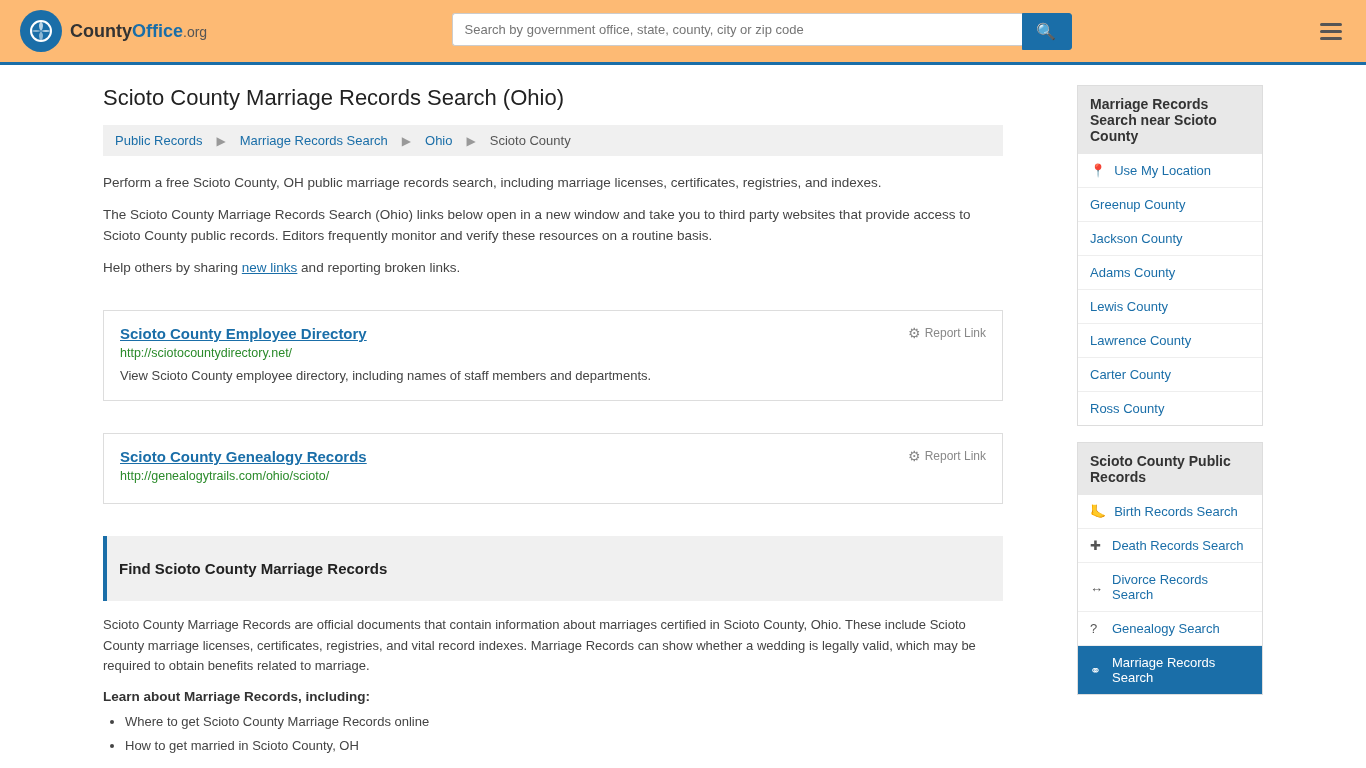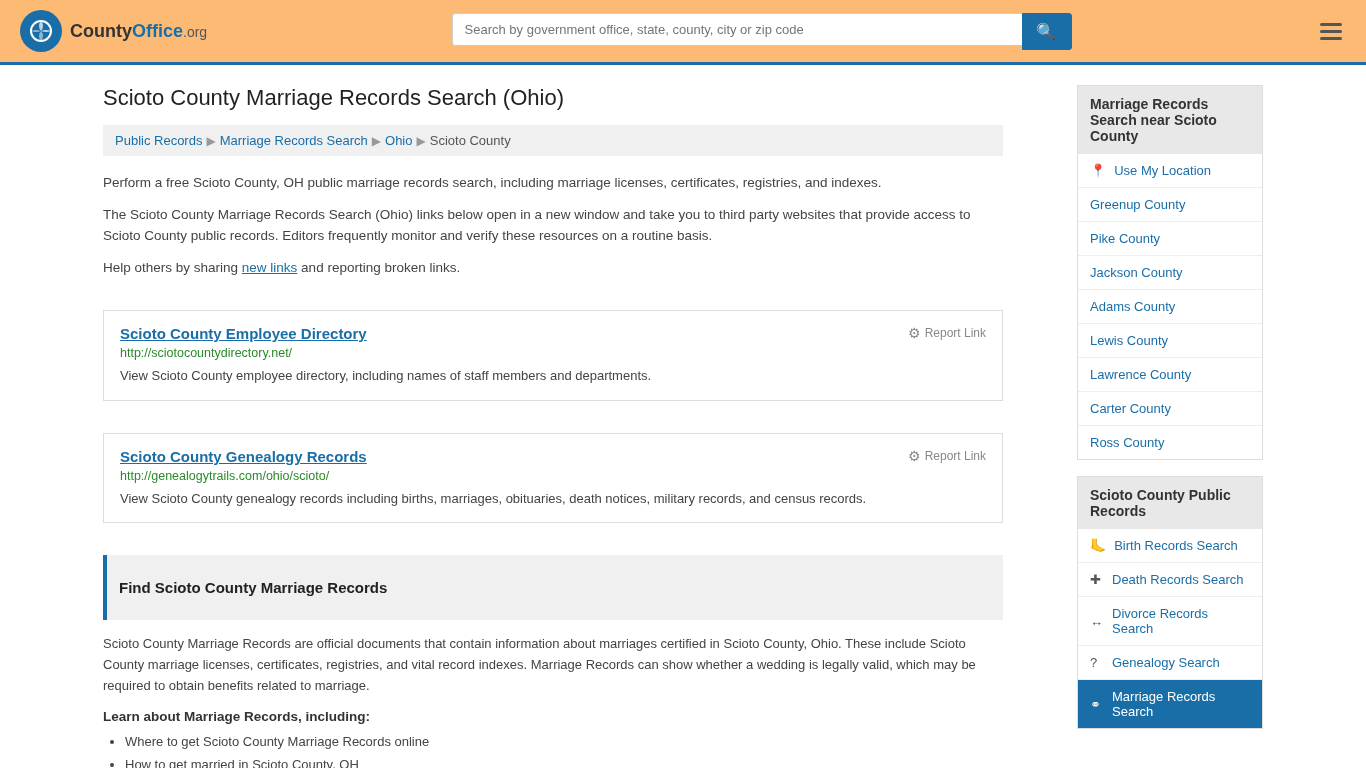--- a/index.html
+++ b/index.html
@@ -102,21 +102,21 @@
 
     
     .breadcrumb {
       background: #f0f0f0;
       padding: 8px 12px;
       font-size: 13px;
       color: #555;
       margin-bottom: 16px;
       display: flex;
       align-items: center;
-      gap: 4px;
+      gap: 14px;
       flex-wrap: wrap;
     }
     .breadcrumb a {
       color: #1a6ea8;
       text-decoration: none;
     }
     .breadcrumb .sep { color: #999; font-size: 12px; }
 
     
     .description {
@@ -316,21 +316,20 @@
 
     <div class="result-block">
       <div class="result-header">
         <a class="result-title" href="#">Scioto County Genealogy Records</a>
         <span class="report-link">
           <span class="report-icon">⚙</span>
           <span>Report Link</span>
         </span>
       </div>
       <div class="result-url">http://genealogytrails.com/ohio/scioto/</div>
-      <div class="result-desc">View Scioto County genealogy records including births, marriages, obituaries, death notices, military records, and census records.</div>
     </div>
 
     <div class="section-heading">Find Scioto County Marriage Records</div>
     <p class="body-text">Scioto County Marriage Records are official documents that contain information about marriages certified in Scioto County, Ohio. These include Scioto County marriage licenses, certificates, registries, and vital record indexes. Marriage Records can show whether a wedding is legally valid, which may be required to obtain benefits related to marriage.</p>
     <p class="learn-title">Learn about Marriage Records, including:</p>
     <ul class="bullet-list">
       <li>Where to get Scioto County Marriage Records online</li>
       <li>How to get married in Scioto County, OH</li>
     </ul>
 
@@ -342,23 +341,20 @@
       <div class="sidebar-section-title">Marriage Records Search near Scioto County</div>
 
       <div class="sidebar-item">
         <span class="sidebar-icon">📍</span>
         <a href="#">Use My Location</a>
       </div>
       <div class="sidebar-item">
         <a href="#">Greenup County</a>
       </div>
       <div class="sidebar-item">
-        <a href="#">Pike County</a>
-      </div>
-      <div class="sidebar-item">
         <a href="#">Jackson County</a>
       </div>
       <div class="sidebar-item">
         <a href="#">Adams County</a>
       </div>
       <div class="sidebar-item">
         <a href="#">Lewis County</a>
       </div>
       <div class="sidebar-item">
         <a href="#">Lawrence County</a>

